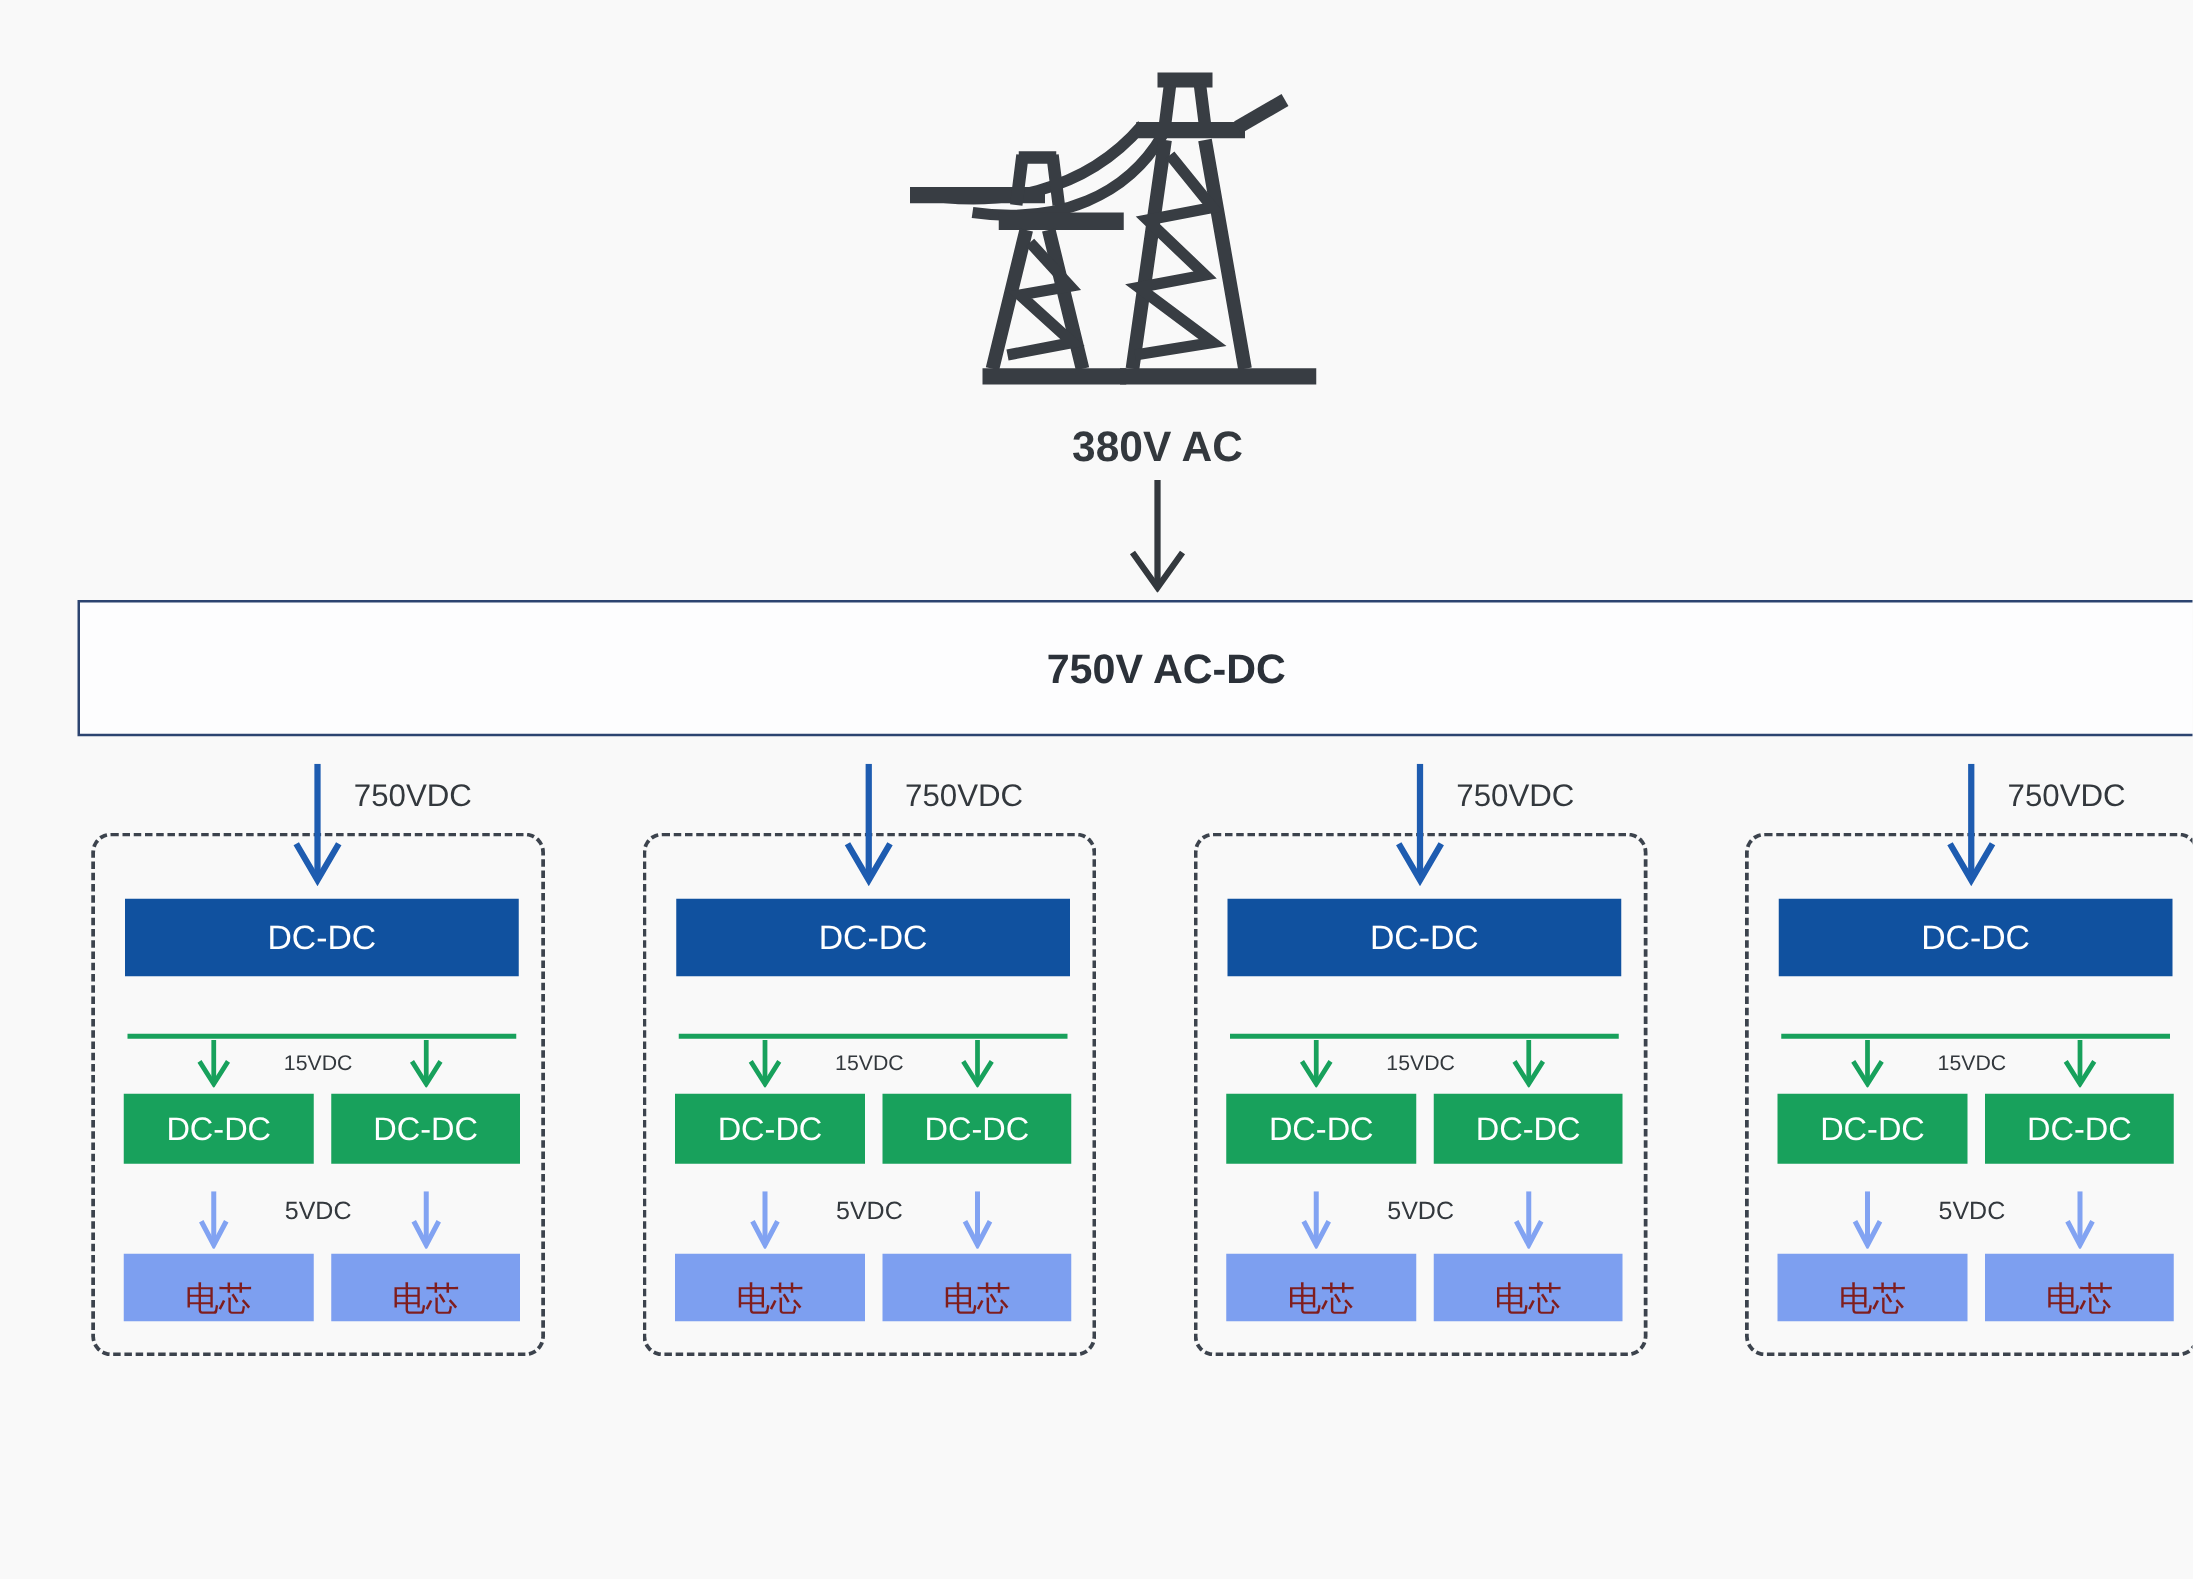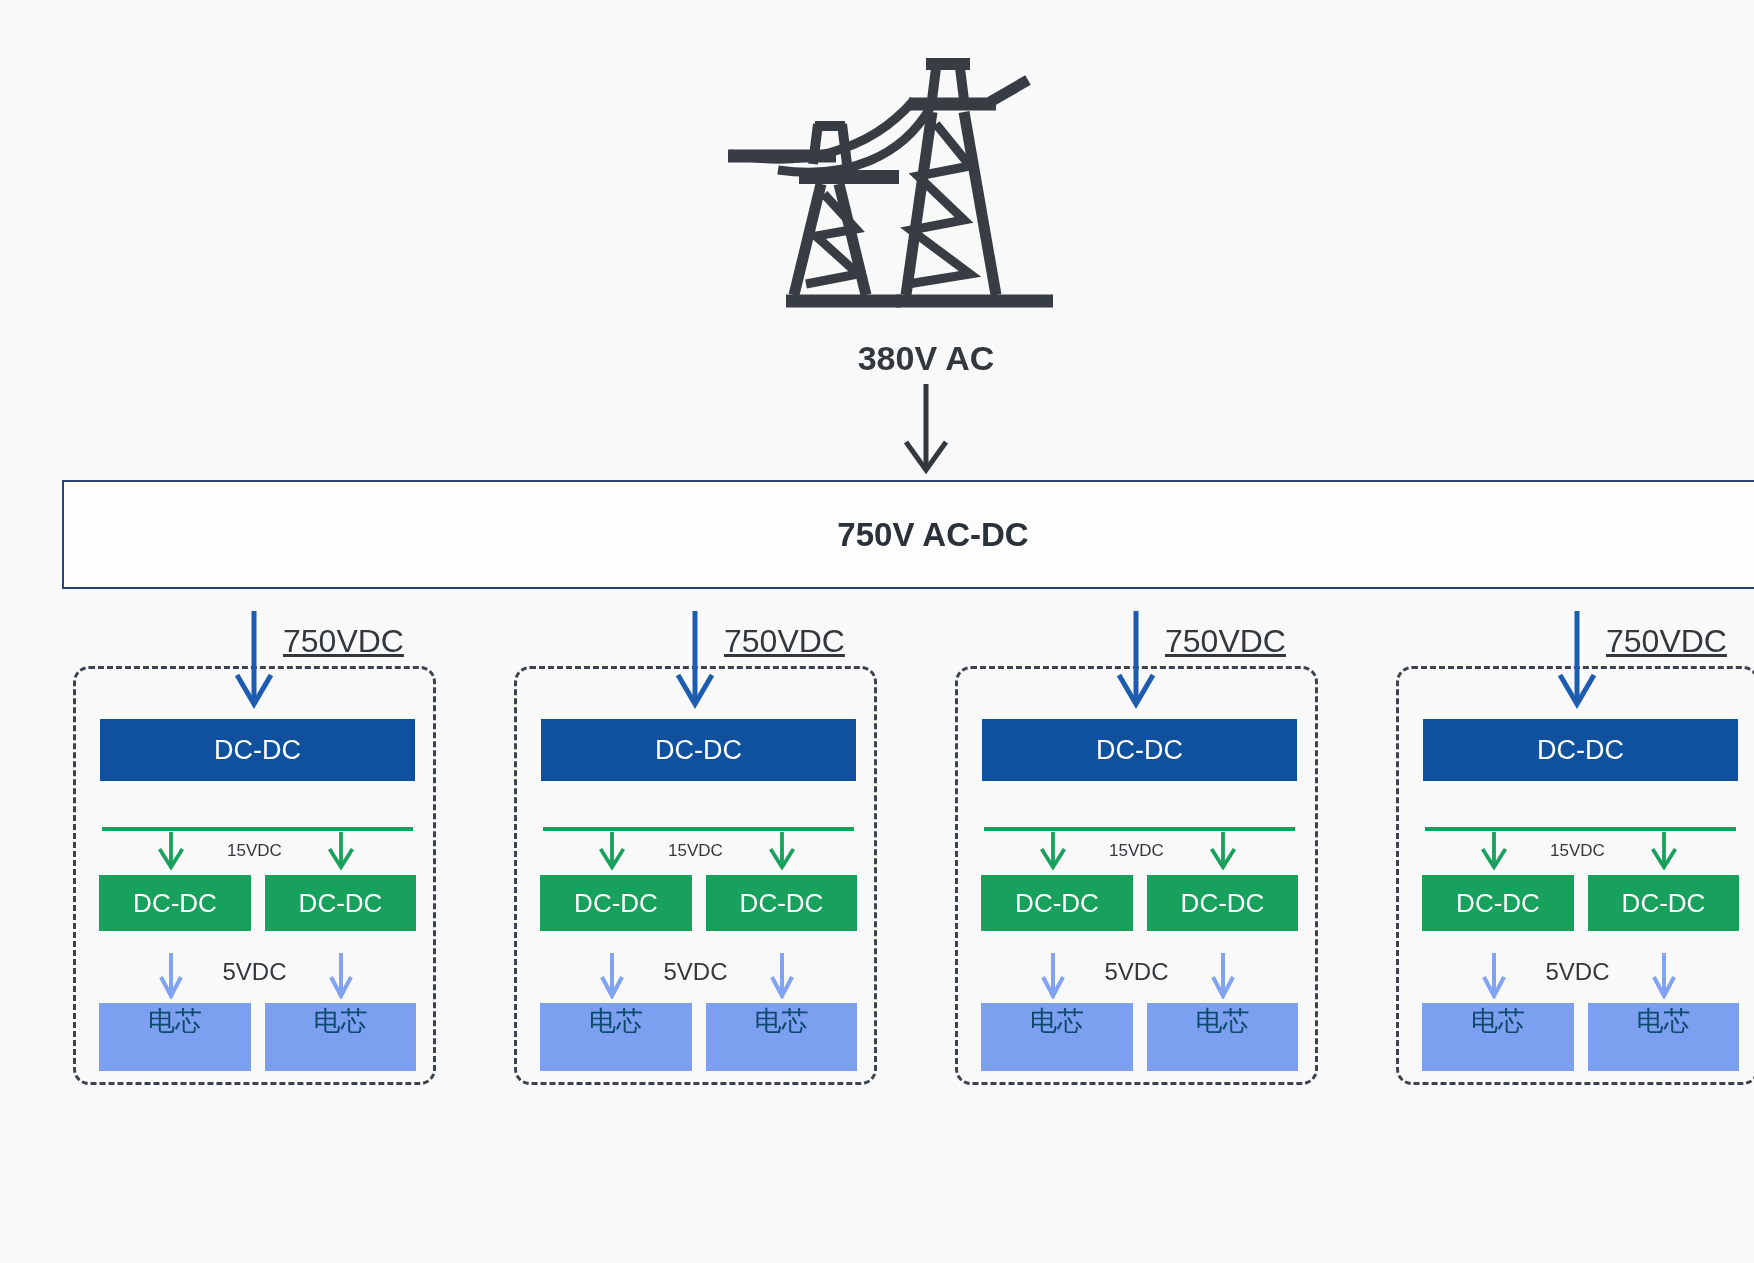--- a/index.html
+++ b/index.html
@@ -25,37 +25,37 @@
     font-size:34px;font-weight:bold;color:var(--ink);white-space:nowrap;}
   .main-arrow{position:absolute;left:850px;top:384px;width:60px;height:90px;color:var(--ink);}
   .acdc-box{position:absolute;left:16px;top:480px;width:1692px;height:105px;
     background:var(--converter-bg);border:2px solid var(--navy-border);
     display:flex;align-items:center;justify-content:center;padding-left:23px;}
   .acdc-box .t{font-size:33px;font-weight:bold;color:#2b3139;}
   .branch{position:absolute;top:666px;width:363px;height:419px;
     border:3px dashed var(--dash);border-radius:16px;box-sizing:border-box;}
   .b0{left:27px}.b1{left:468px}.b2{left:909px}.b3{left:1350px}
   .in-arrow{position:absolute;left:156px;top:-58px;width:44px;height:98px;color:var(--blue-arrow);}
-  .in-label{position:absolute;left:207px;top:-46px;font-size:32px;color:var(--ink);white-space:nowrap;text-decoration:underline;}
+  .in-label{position:absolute;left:207px;top:-46px;font-size:25px;color:var(--ink);white-space:nowrap;}
   .bar-blue{position:absolute;left:24px;top:50px;width:315px;height:62px;background:var(--blue);
     color:#fff;font-size:27px;display:flex;align-items:center;justify-content:center;}
   .hline{position:absolute;left:26px;top:158px;width:311px;height:4px;background:var(--green);}
   .g-arrow{position:absolute;top:163px;width:32px;height:38px;color:var(--green);}
   .ga-l{left:79px}.ga-r{left:249px}
   .mid-label{position:absolute;left:0;top:172px;width:100%;text-align:center;
     font-size:17px;color:var(--ink);}
   .box-green{position:absolute;top:206px;width:152px;height:56px;background:var(--green);
     color:#fff;font-size:26px;display:flex;align-items:center;justify-content:center;}
   .box-green.r{left:189px;width:151px}.box-green.l{left:23px}
   .o-arrow{position:absolute;top:284px;width:28px;height:46px;color:var(--light-blue-arrow);}
   .oa-l{left:81px}.oa-r{left:251px}
   .out-label{position:absolute;left:0;top:289px;width:100%;text-align:center;
-    font-size:24px;color:var(--ink);}
-  .box-cell{position:absolute;top:334px;width:152px;height:68px;background:var(--light-blue);
-    color:#0c4a6e;font-size:27px;display:flex;align-items:flex-start;justify-content:center;}
+    font-size:20px;color:var(--ink);}
+  .box-cell{position:absolute;top:334px;width:152px;height:54px;background:var(--light-blue);
+    color:#7f1d1d;font-size:27px;display:flex;align-items:flex-end;justify-content:center;}
   .box-cell.r{left:189px;width:151px}.box-cell.l{left:23px}
   svg{display:block}
 </style>
 </head>
 <body>
 
 <div class="canvas">
 
   <svg class="tower-svg" viewBox="0 0 348 268" fill="none" stroke="currentColor">
 

